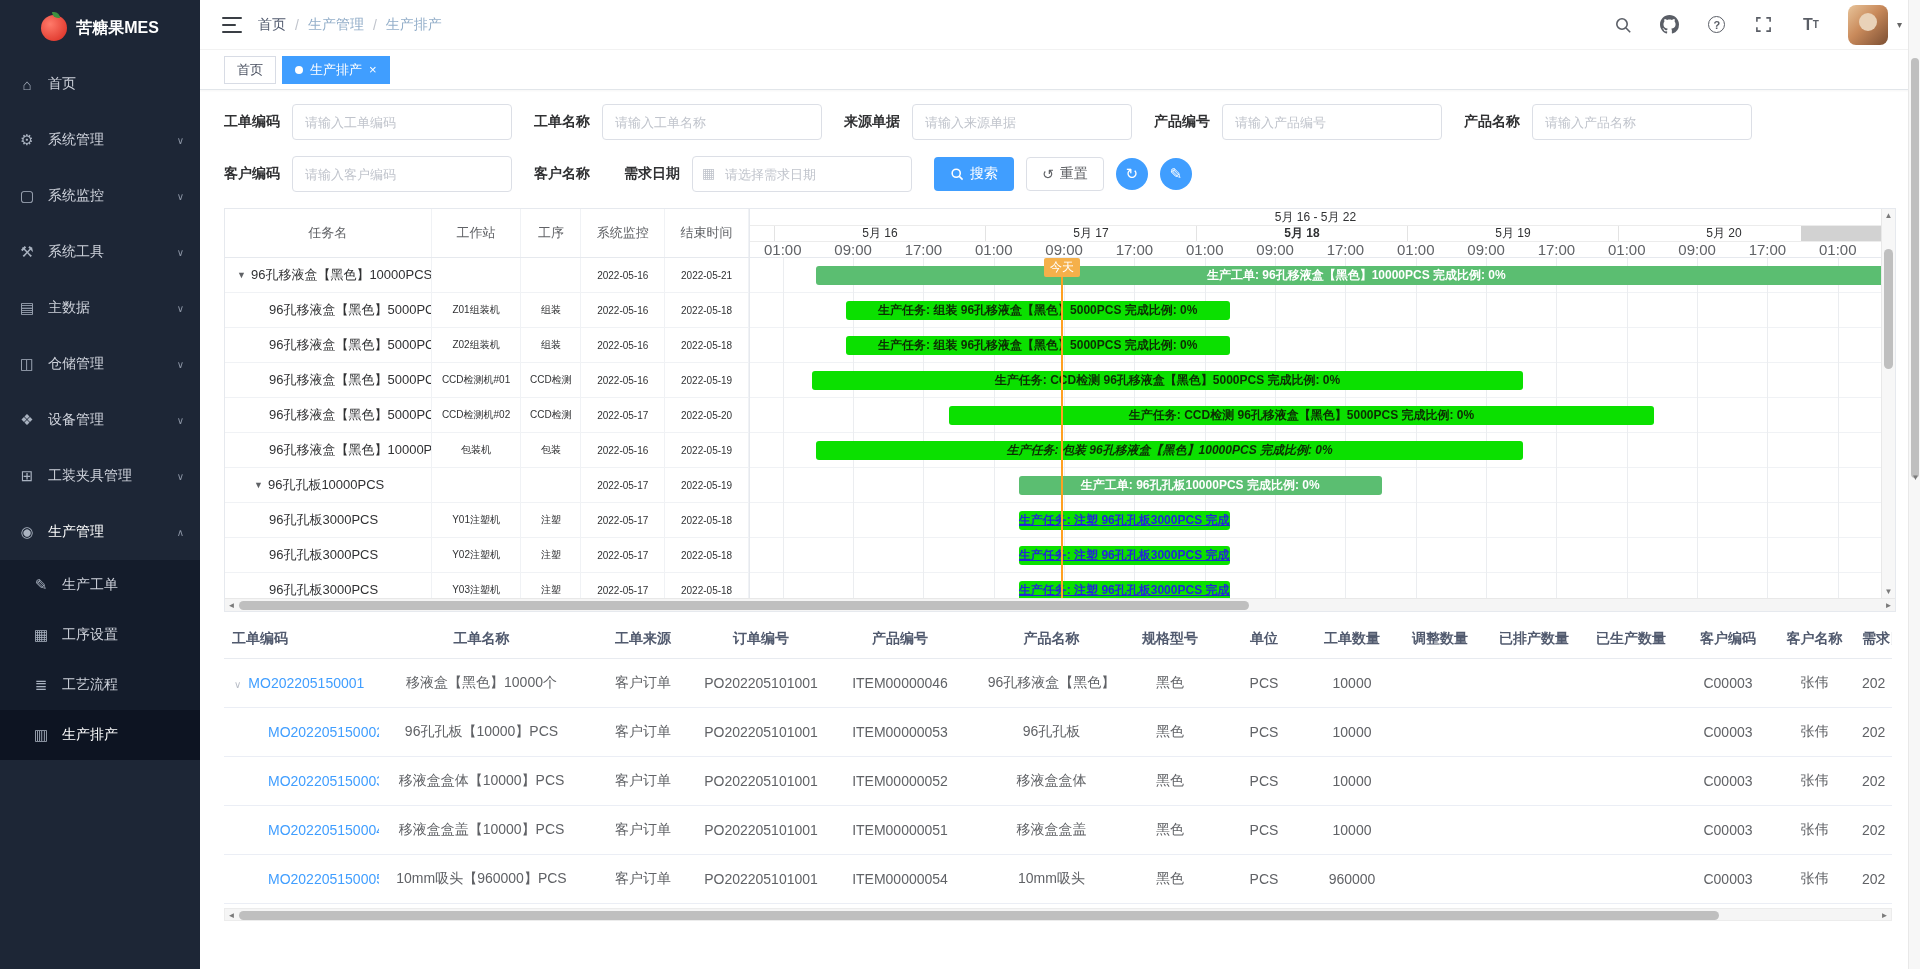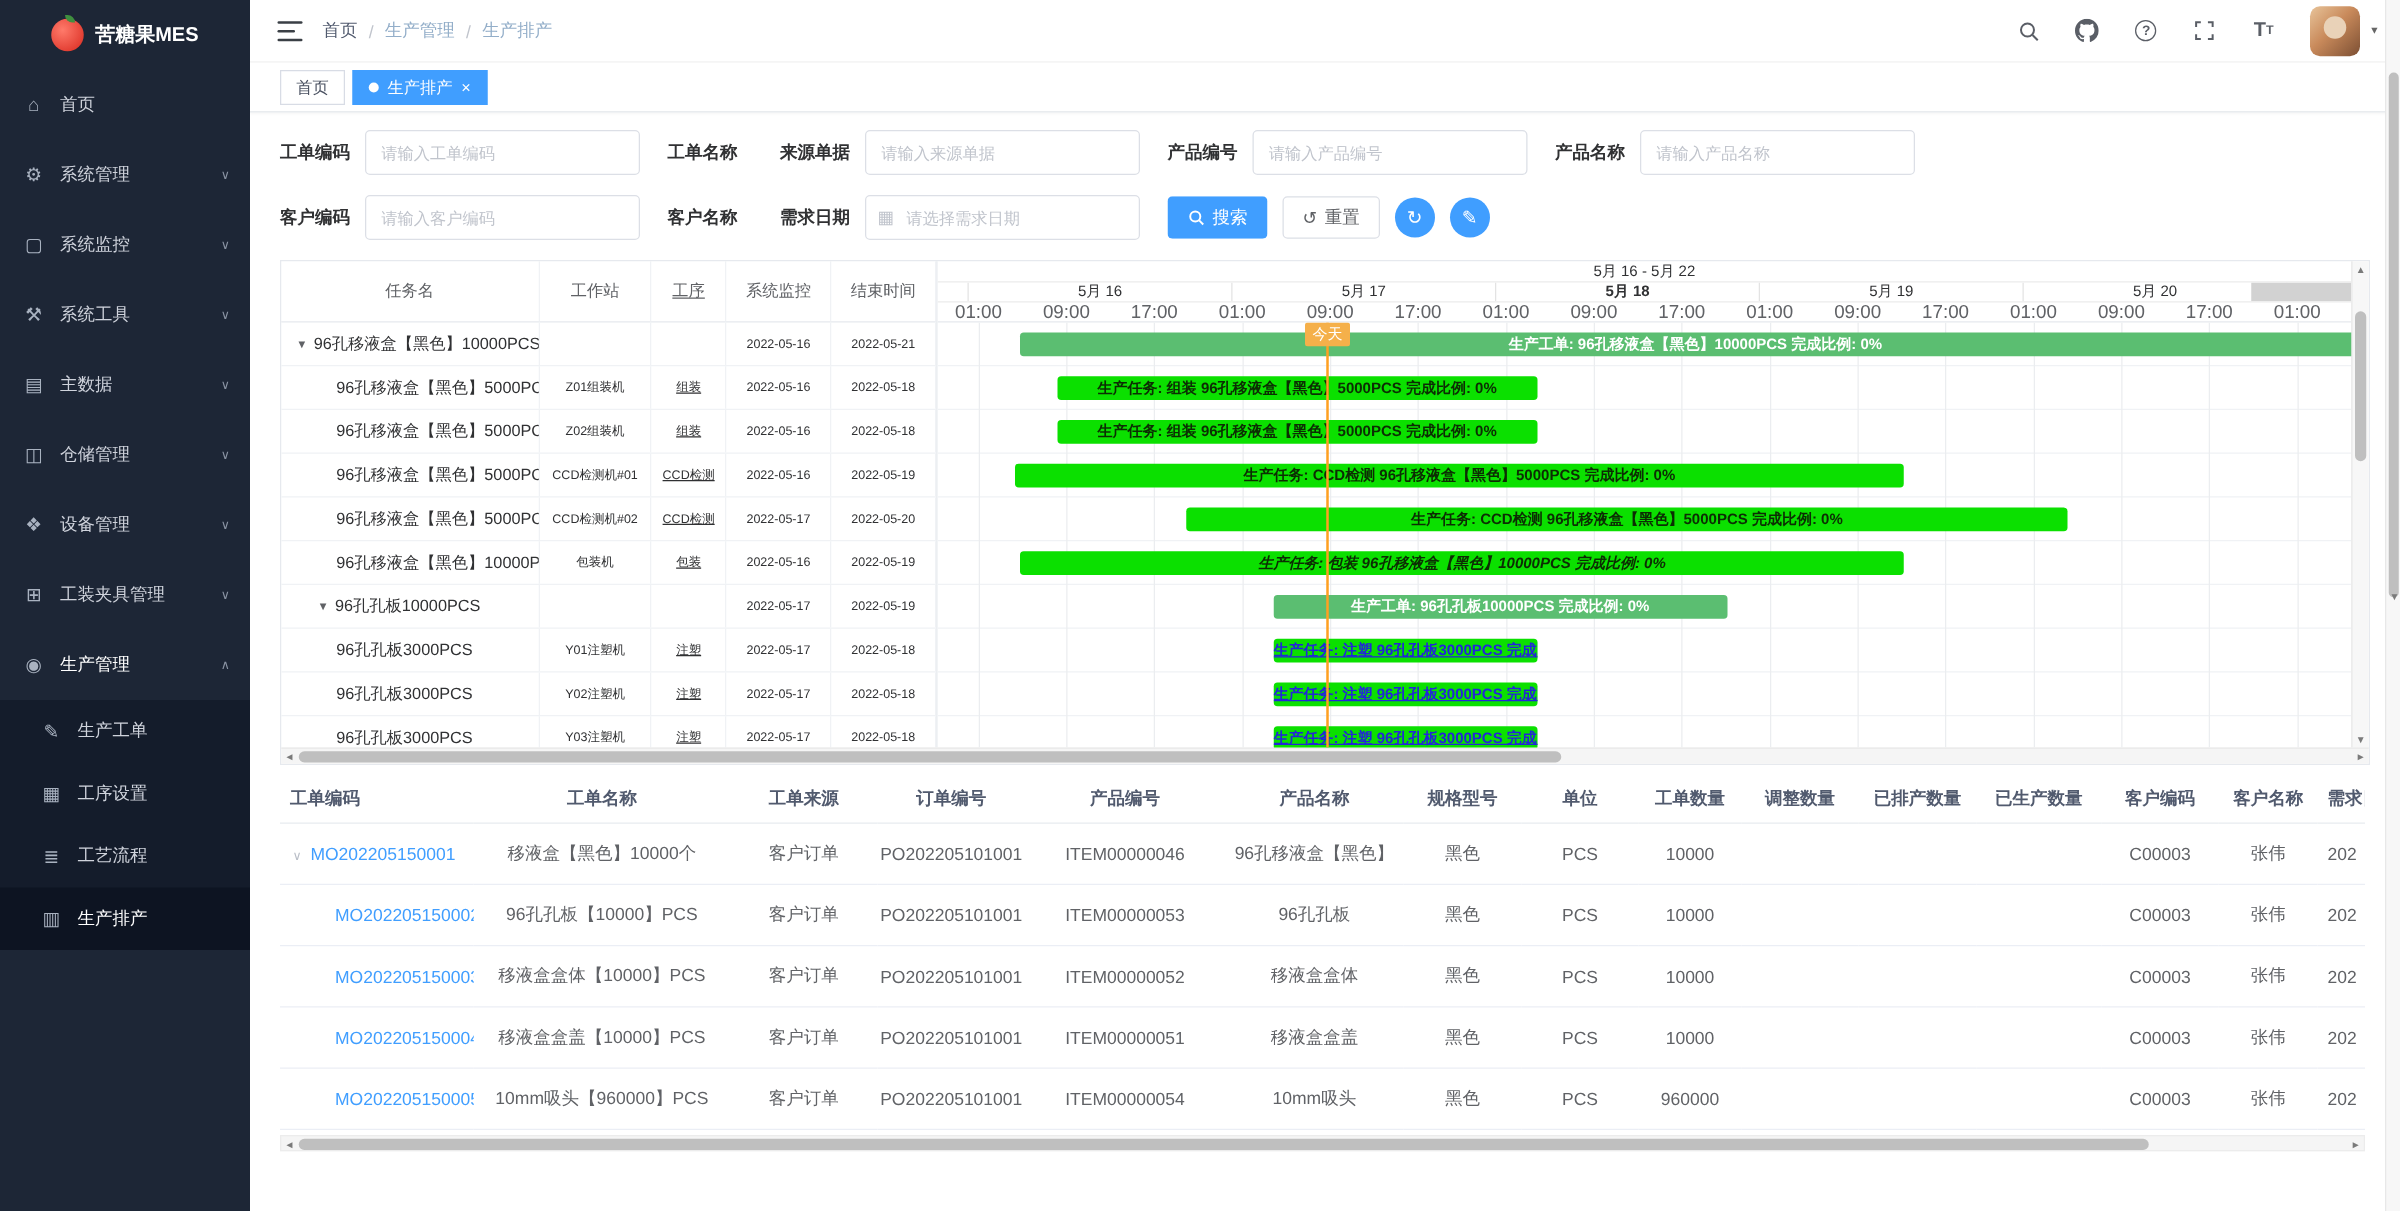--- a/index.html
+++ b/index.html
@@ -67,21 +67,21 @@
 
 .gantt-panel{margin:0 24px;border:1px solid #e6e9ee;background:#fff;}
 .gantt-main{display:flex;}
 .g-left{width:525px;flex:0 0 auto;border-right:1px solid #e6e9ee;}
 .g-left-header{height:49px;display:flex;align-items:flex-start;border-bottom:1px solid #e6e9ee;}
 .gl-hcell{font-size:13px;color:#606266;text-align:center;border-right:1px solid #f0f2f5;height:100%;display:flex;align-items:center;justify-content:center;}
 .g-left-body{height:340px;overflow:hidden;}
 .gl-row{display:flex;height:35px;border-bottom:1px solid #f0f2f5;align-items:center;}
 .gl-cell{height:100%;display:flex;align-items:center;justify-content:center;font-size:10px;color:#303133;border-right:1px solid #f0f2f5;overflow:hidden;white-space:nowrap;}
 .gl-cell.name{justify-content:flex-start;font-size:13px;}
-.w0{width:207px;}.w1{width:90px;}.w2{width:60px;text-decoration:underline;}.w3{width:84px;}.w4{width:84px;}
+.w0{width:207px;}.w1{width:90px;}.w2{width:60px;}.w3{width:84px;}.w4{width:84px;}
 .ind0{padding-left:12px;}.ind1{padding-left:29px;}.ind2{padding-left:44px;}
 .tree-arrow{font-size:9px;color:#606266;margin-right:5px;cursor:pointer;flex:0 0 auto;}
 .g-right{flex:1;overflow:hidden;position:relative;}
 .g-right-header{border-bottom:1px solid #e6e9ee;}
 .g-range{height:17px;font-size:12px;color:#303133;text-align:center;line-height:16px;border-bottom:1px solid #ececec;}
 .g-days{height:16px;position:relative;border-bottom:1px solid #ececec;overflow:hidden;}
 .g-day-cell{position:absolute;top:0;height:100%;border-left:1px solid #e3e3e3;font-size:12px;color:#303133;text-align:center;line-height:15px;}
 .g-grey{position:absolute;top:0;bottom:0;left:1051px;right:0;background:#d2d2d2;}
 .g-hours{height:15px;position:relative;overflow:hidden;}
 .g-hour{position:absolute;top:0;transform:translateX(-50%);font-size:15px;color:#606266;line-height:15px;white-space:nowrap;}
@@ -241,20 +241,21 @@
       </div>
     </div>
 
   <div class="filters">
     <div class="filter-row">
         <div class="fields" id="fields-row1"><div class="filter-group">
             <label class="filter-label">工单编码</label>
             <input class="filter-input" placeholder="请输入工单编码" style="">
           </div><div class="filter-group">
             <label class="filter-label">工单名称</label>
+            <input class="filter-input" placeholder="请输入工单名称" style="">
           </div><div class="filter-group">
             <label class="filter-label">来源单据</label>
             <input class="filter-input" placeholder="请输入来源单据" style="">
           </div><div class="filter-group">
             <label class="filter-label">产品编号</label>
             <input class="filter-input" placeholder="请输入产品编号" style="">
           </div><div class="filter-group">
             <label class="filter-label">产品名称</label>
             <input class="filter-input" placeholder="请输入产品名称" style="">
           </div></div>

